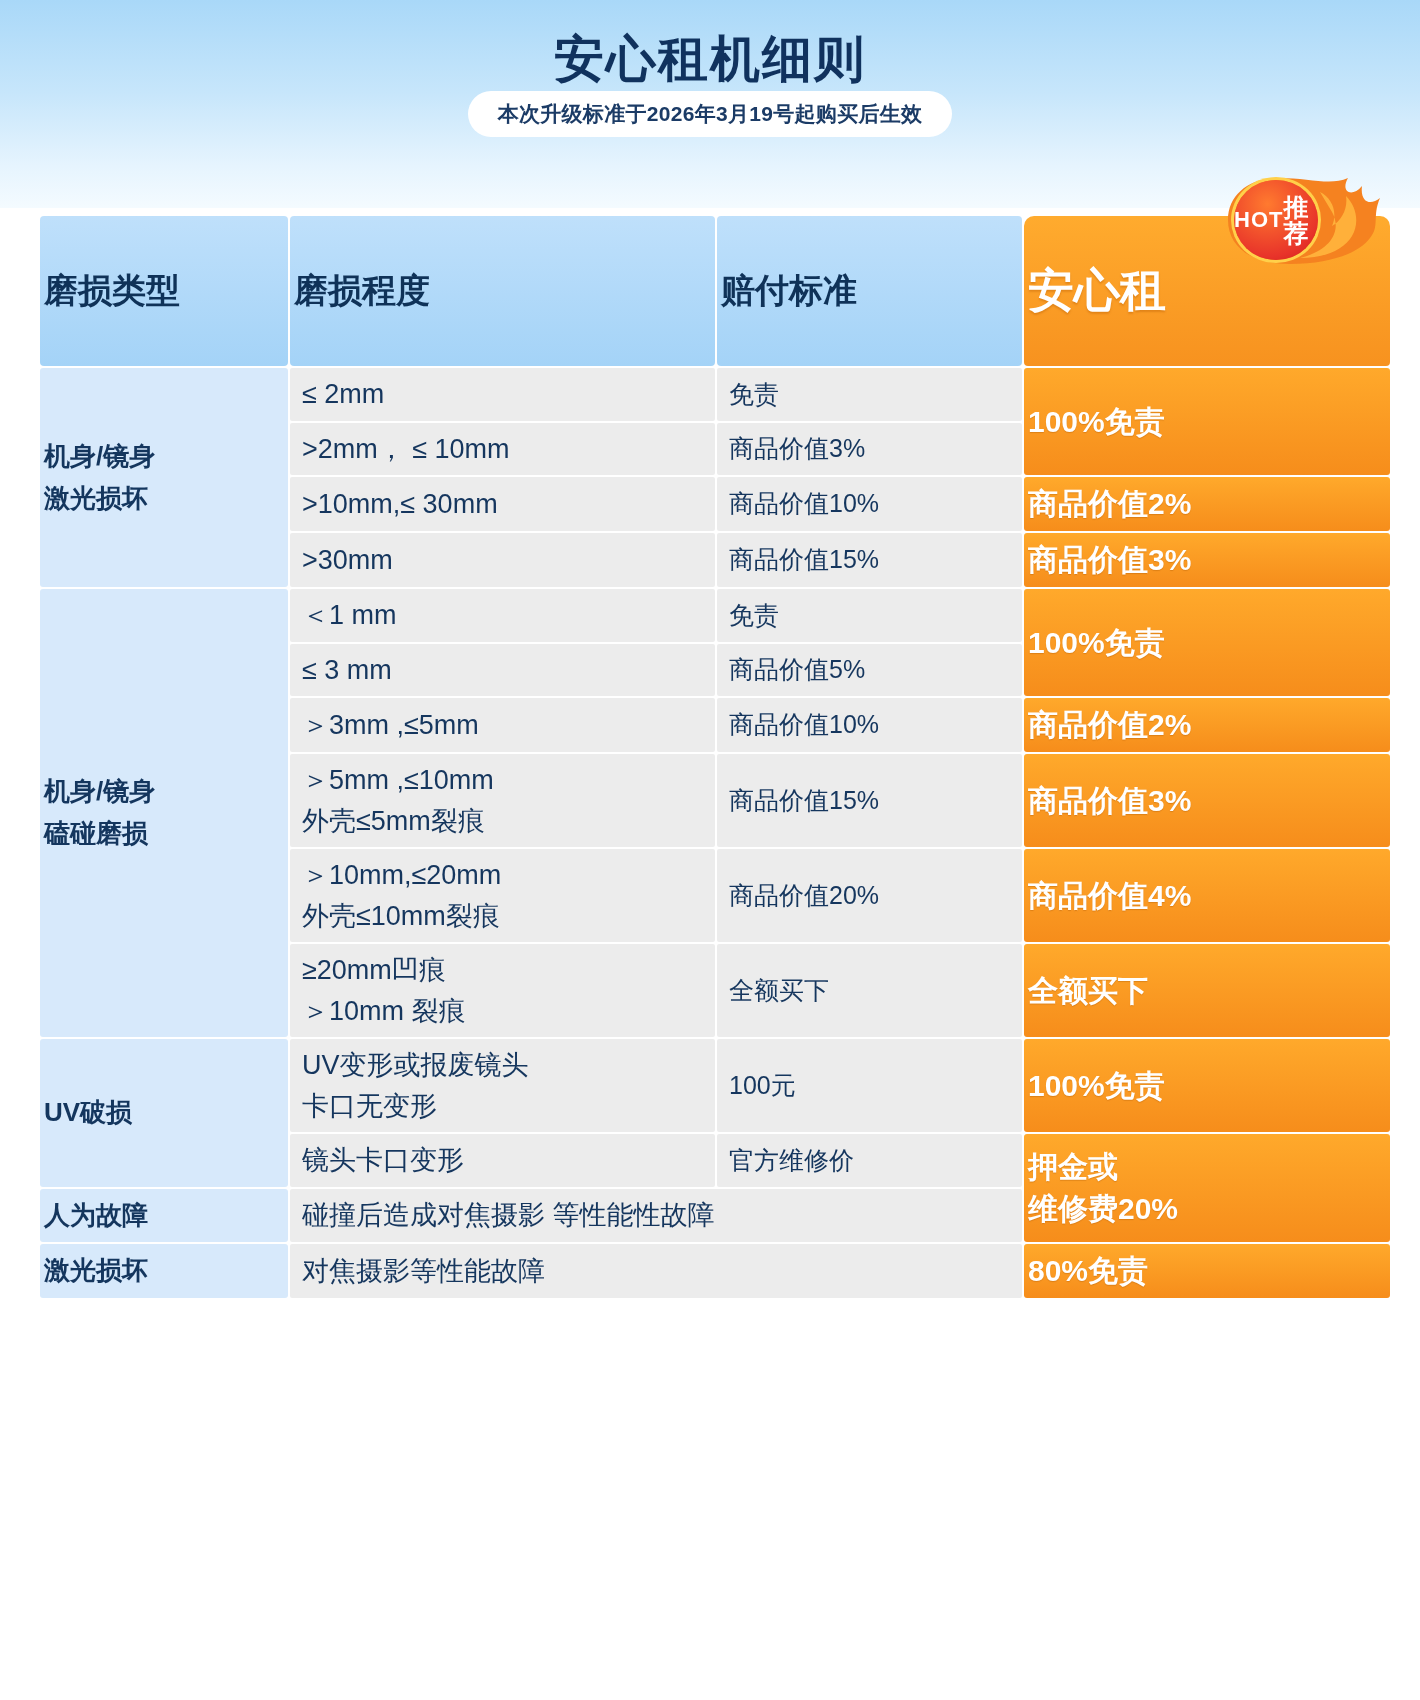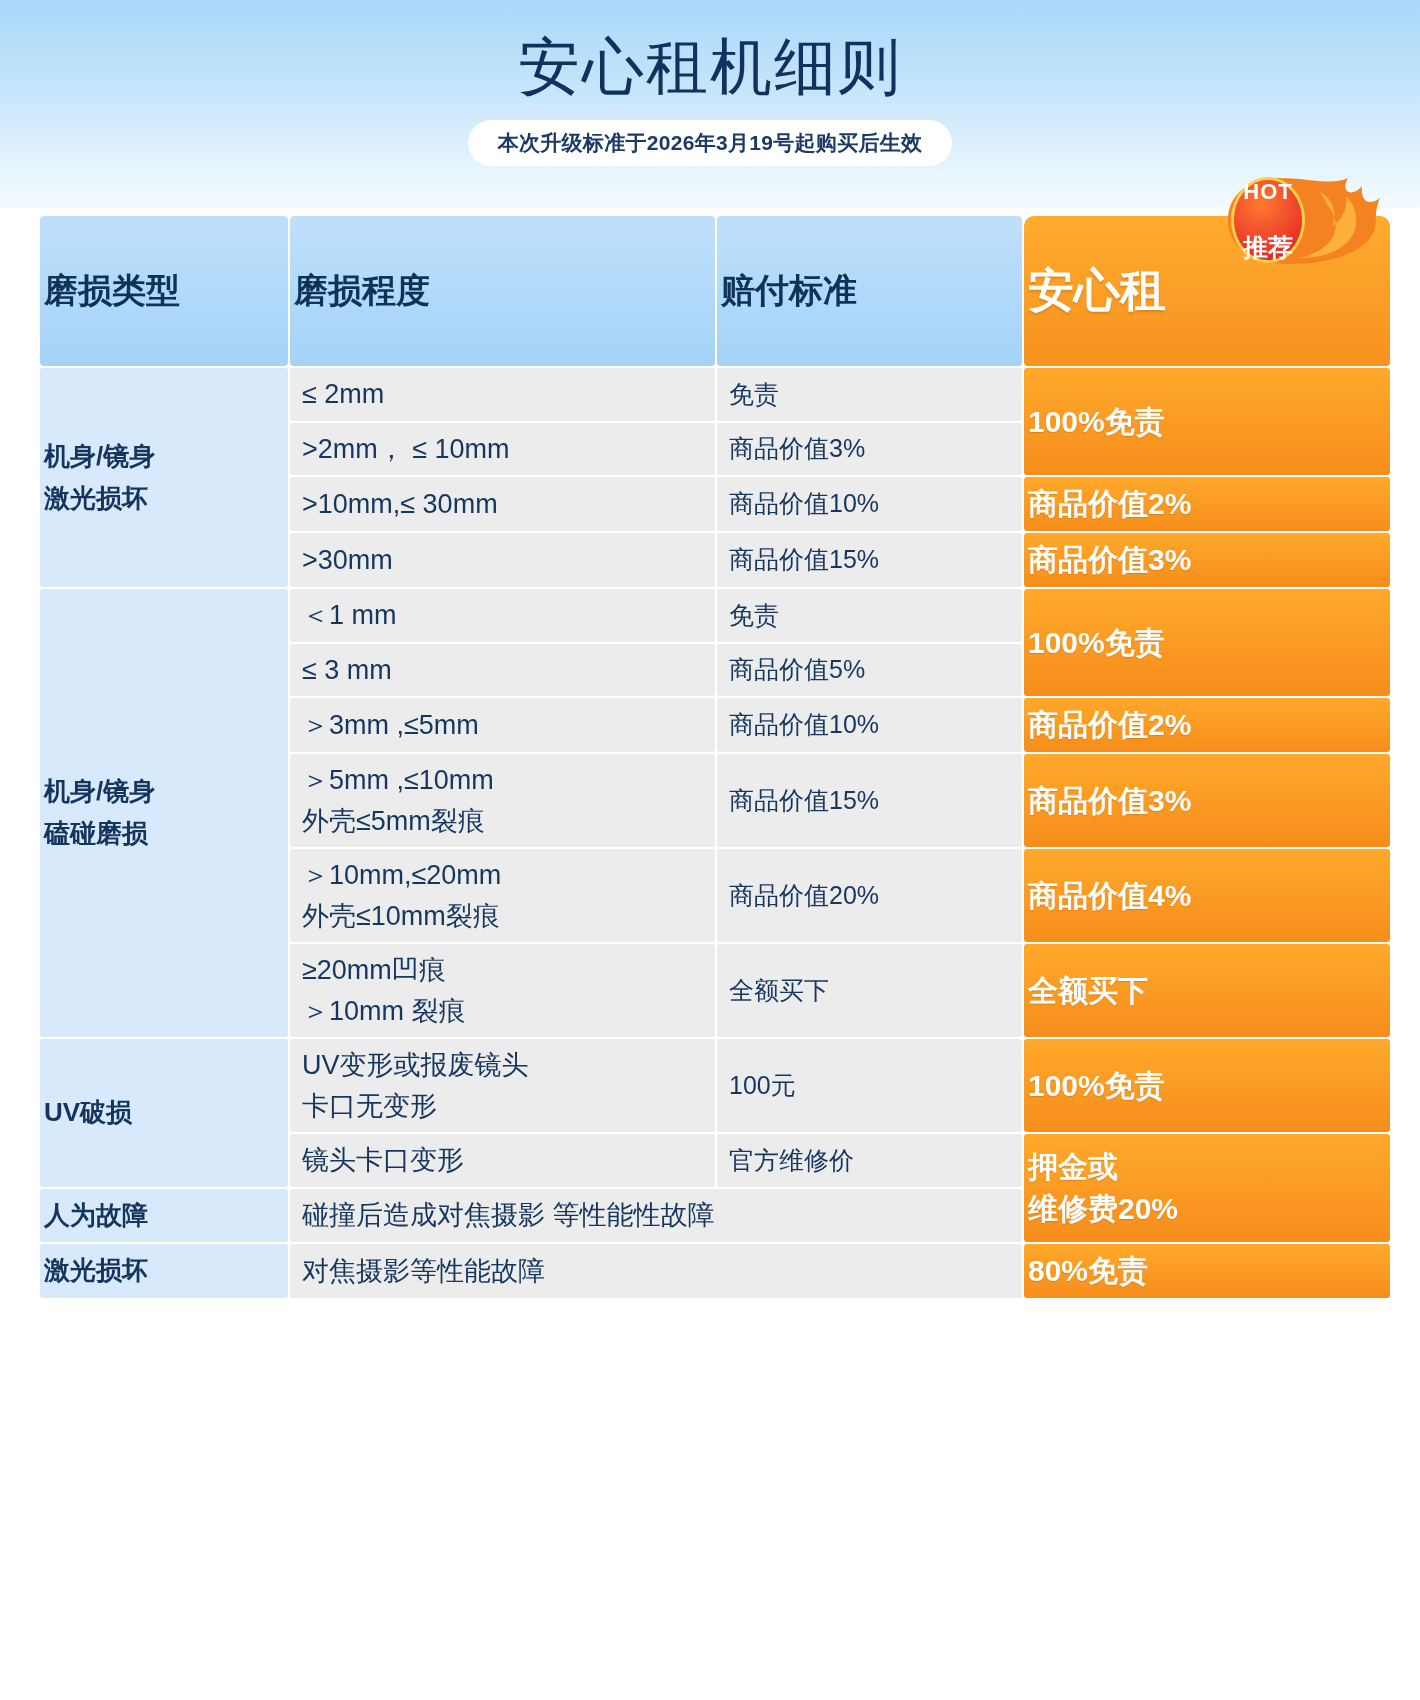--- a/index.html
+++ b/index.html
@@ -18,29 +18,28 @@
   }
   
   .header {
     position: relative;
     height: 208px;
     background: linear-gradient(180deg, #a9d8f8 0%, #c7e6fb 45%, #e6f4fe 80%, #f4fbff 100%);
     text-align: center;
     padding-top: 28px;
   }
   .title {
-    font-size: 62px;
-    font-weight: normal;
+    font-size: 50px;
+    font-weight: bold;
     color: #10325e;
     letter-spacing: 2px;
     line-height: 1.25;
   }
   .subtitle-wrap {
     display: inline-block;
-    margin-top: 14px;
     background: #ffffff;
     border-radius: 26px;
     padding: 9px 30px;
   }
   .subtitle {
     font-size: 21px;
     font-weight: bold;
     color: #1b3b66;
     letter-spacing: .3px;
   }
@@ -55,29 +54,29 @@
   }
   .hot-flame {
     position: absolute;
     left: 0; top: 0;
     width: 170px; height: 96px;
   }
   .hot-circle {
     position: absolute;
     left: 14px;
     top: 8px;
-    width: 68px;
+    width: 84px;
     height: 80px;
     border-radius: 50%;
     background: radial-gradient(circle at 40% 30%, #ff7a2f 0%, #e8332a 70%, #c91d18 100%);
     box-shadow: 0 0 0 3px #ffd04a;
     display: flex;
-    flex-direction: column;
+    flex-direction: row;
     align-items: center;
-    justify-content: space-between;
+    justify-content: flex-end;
     color: #fff;
     line-height: 1.05;
   }
   .hot-circle .l1 { font-size: 22px; font-weight: bold; letter-spacing: 1px; }
   .hot-circle .l2 { font-size: 25px; font-weight: bold; }
   
   .table-wrap {
     position: relative;
     padding: 0 38px;
     margin-top: 6px;

